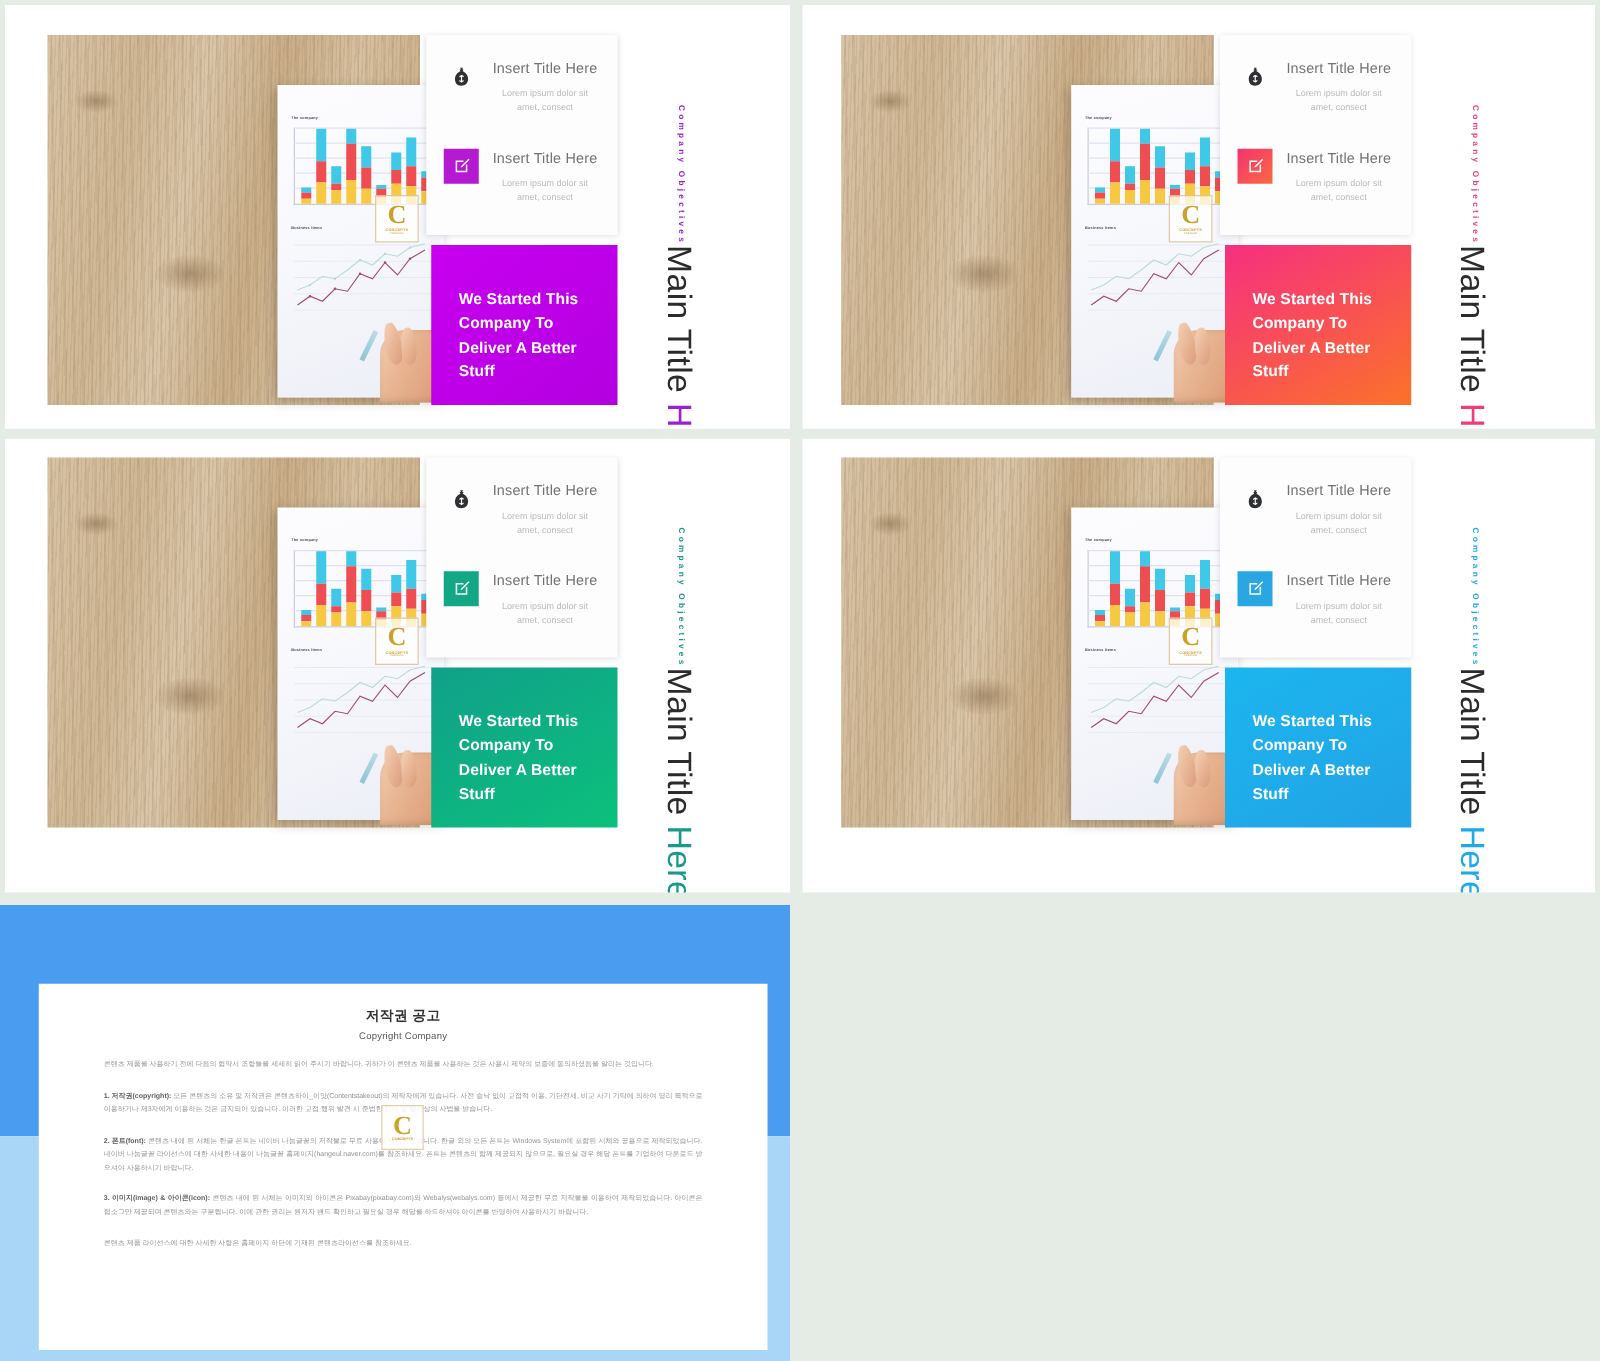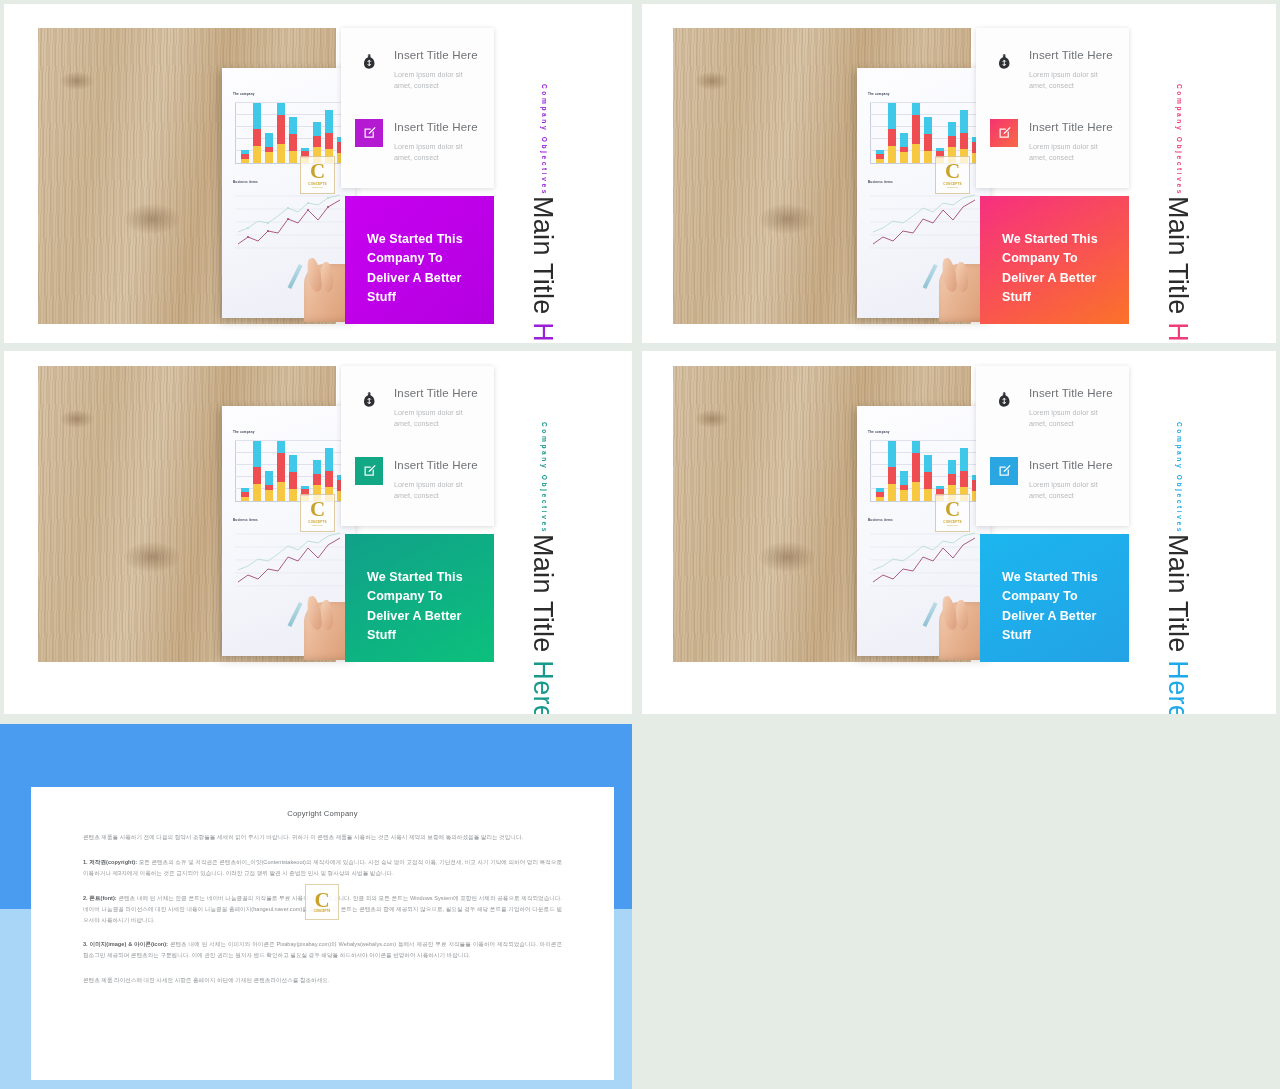--- a/index.html
+++ b/index.html
@@ -115,21 +115,21 @@
   .ico.plain{background:transparent;}
   .ico svg{display:block;}
   .it-title{
     font-size:11.5px;color:#6f7275;letter-spacing:.15px;
     line-height:1.1;margin-top:3px;
   }
   .it-desc{
     font-size:7.2px;color:#b7babd;line-height:1.62;margin-top:7px;
     max-width:108px;
   }
-  .it-txt{padding-top:0;}
+  .it-txt{padding-top:0;text-align:center;}
 
   
   .statement{
     position:absolute;
     box-sizing:border-box;
     padding:34px 22px 0 22px;
     color:#ffffff;
     font-size:12.5px;font-weight:bold;line-height:1.55;
     letter-spacing:.1px;
   }
@@ -709,20 +709,21 @@
         <span>Main Title </span><span class="accent" style="color:#1eaae8;">Here</span>
       </div>
     </div>
   </div>
 
   <div class="slide copy-slide" style="margin:5px 5px 0 0;">
     <div class="cs-top" style="background:#4a9cf0;"></div>
     <div class="cs-bot" style="background:#a9d5f6;"></div>
     <div class="cs-paper">
       <div class="cs-inner">
+        <div class="cs-h1">저작권 공고</div>
         <div class="cs-h2">Copyright Company</div>
         <div class="cs-p"><span>콘텐츠 제품을 사용하기 전에 다음의 협약서 조항들을 세세히 읽어 주시기 바랍니다. 귀하가 이 콘텐츠 제품을 사용하는 것은 사용시 제약의 보증에 동의하셨음을 알리는 것입니다.</span></div>
         <div class="cs-p"><b>1. 저작권(copyright):</b><span> 모든 콘텐츠의 소유 및 저작권은 콘텐츠하이_이앗(Contentstakeout)의 제작자에게 있습니다. 사전 승낙 없이 교접적 이용, 기단전세, 비교 사기 기탁에 의하여 영리 목적으로 이용하거나 제3자에게 이용하는 것은 금지되어 있습니다. 이러한 교접 행위 발견 시 준법한 민사 및 형사상의 사법을 받습니다.</span></div>
         <div class="cs-p"><b>2. 폰트(font):</b><span> 콘텐츠 내에 된 서체는 한글 폰트는 네이버 나눔글꼴의 저작물로 무료 사용이 제작되었습니다. 한글 외의 모든 폰트는 Windows System에 포함된 서체와 공용으로 제작되었습니다. 네이버 나눔글꼴 라이선스에 대한 사세한 내용이 나눔글꼴 홈페이지(hangeul.naver.com)를 참조하세요. 폰트는 콘텐츠의 함께 제공되지 않으므로, 필요실 경우 해당 폰트를 기업하여 다운로드 받으셔야 사용하시기 바랍니다.</span></div>
         <div class="cs-p"><b>3. 이미지(image) &amp; 아이콘(icon):</b><span> 콘텐츠 내에 된 서체는 이미지와 아이콘은 Pixabay(pixabay.com)와 Webalys(webalys.com) 등에서 제공한 무료 저작물을 이용하여 제작되었습니다. 아이콘은 협소그만 제공되며 콘텐츠와는 구분됩니다. 이에 관한 권리는 원저자 밴드 확인하고 필요실 경우 해당을 하드하셔야 아이콘를 반영하여 사용하시기 바랍니다.</span></div>
         <div class="cs-p"><span>콘텐츠 제품 라이선스에 대한 사세한 사항은 홈페이지 하단에 기재된 콘텐츠라이선스를 참조하세요.</span></div>
       </div>
     </div>
   </div>
   <div class="blank"></div>

